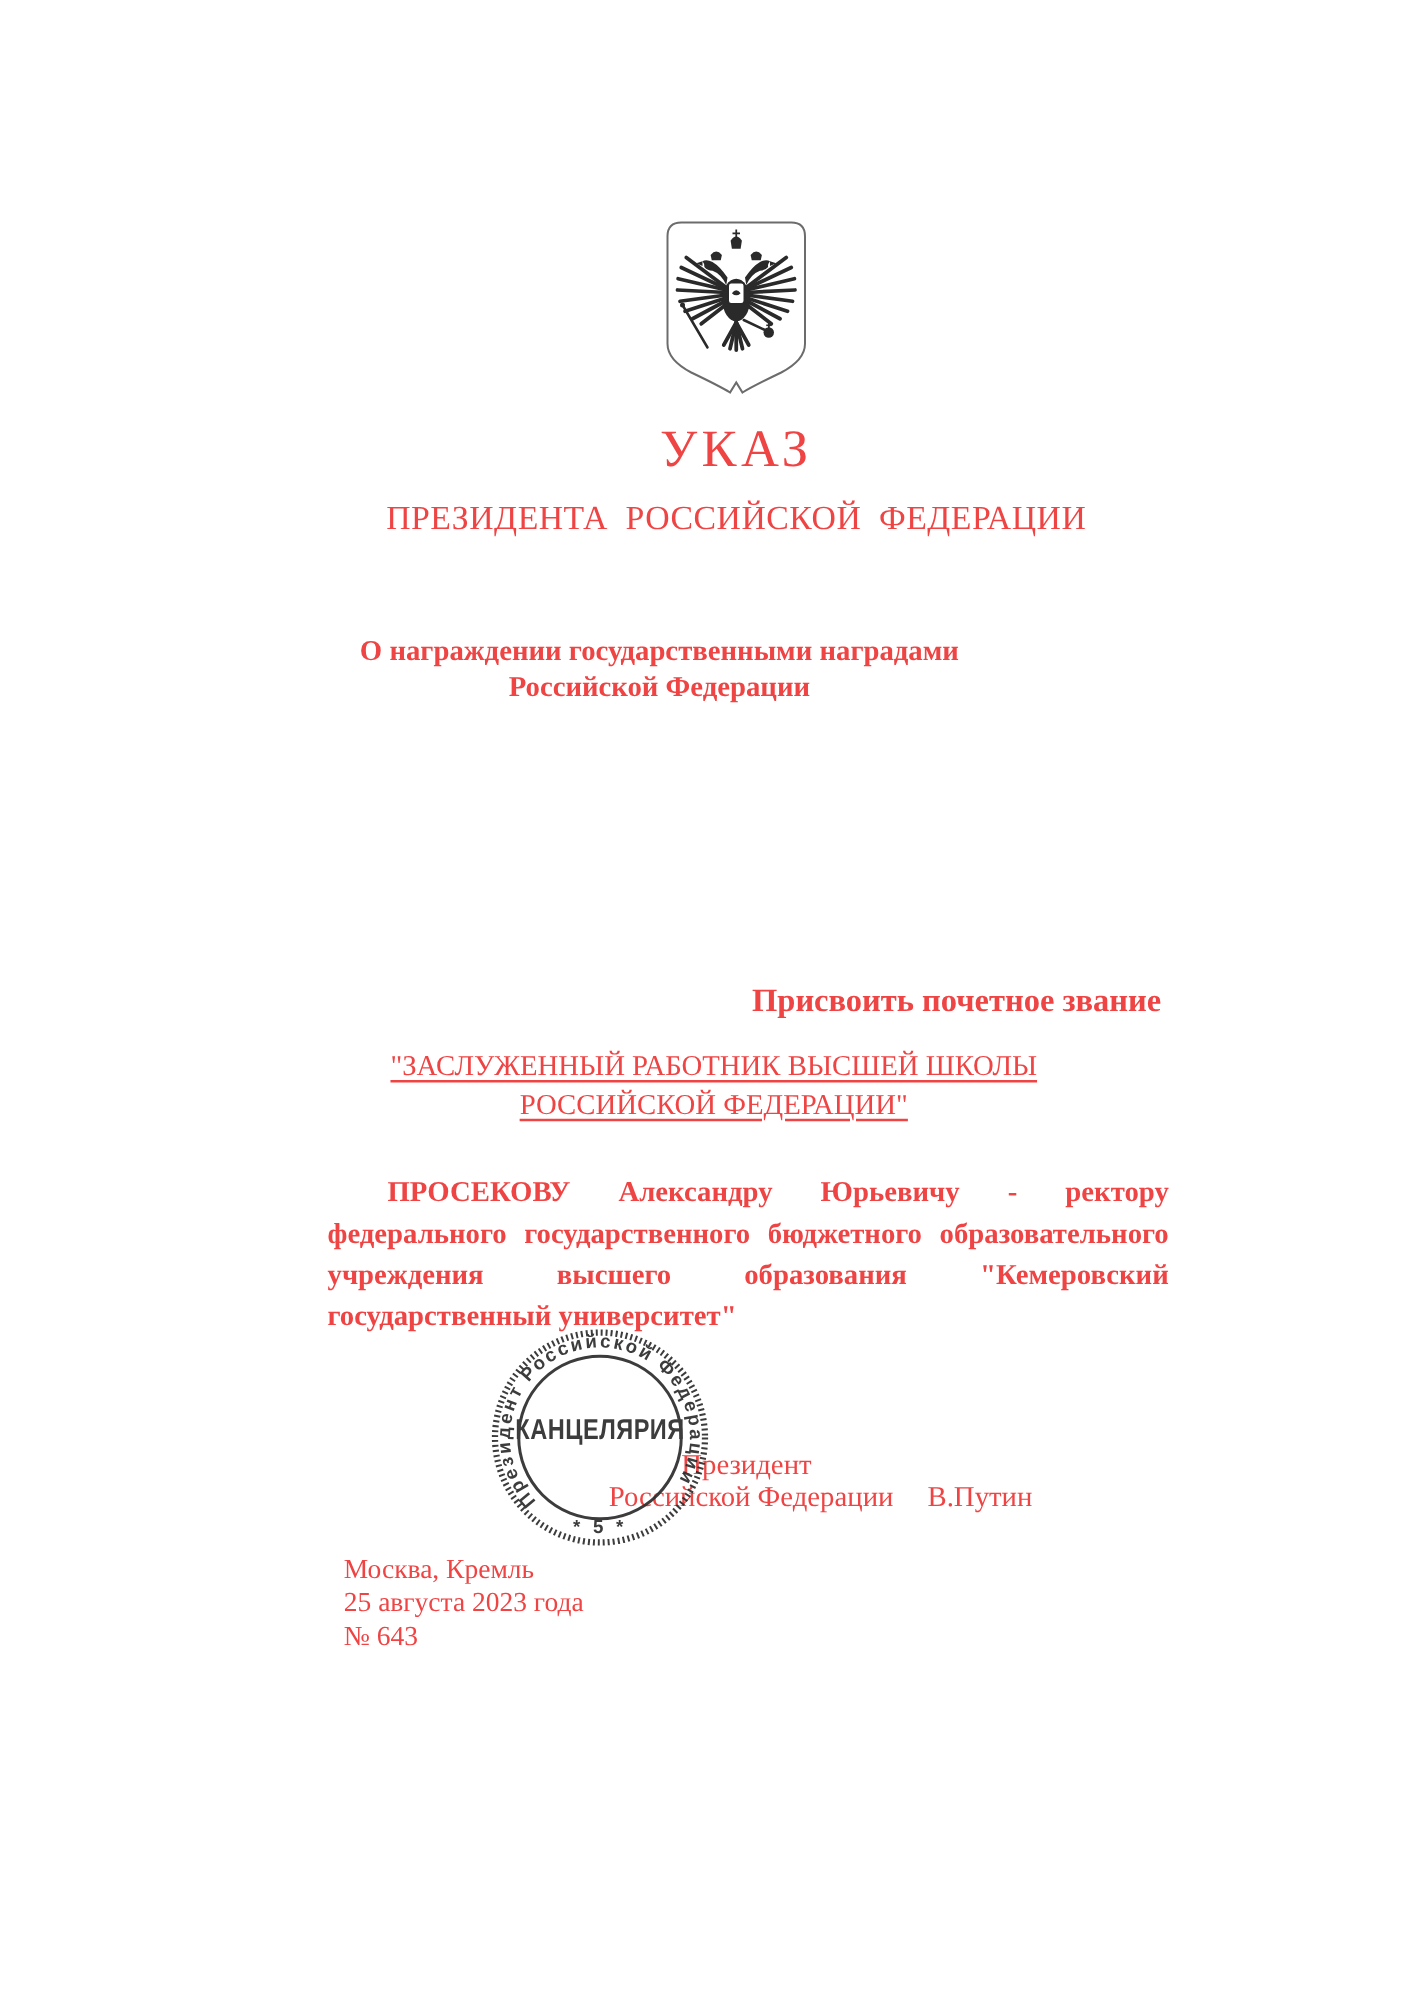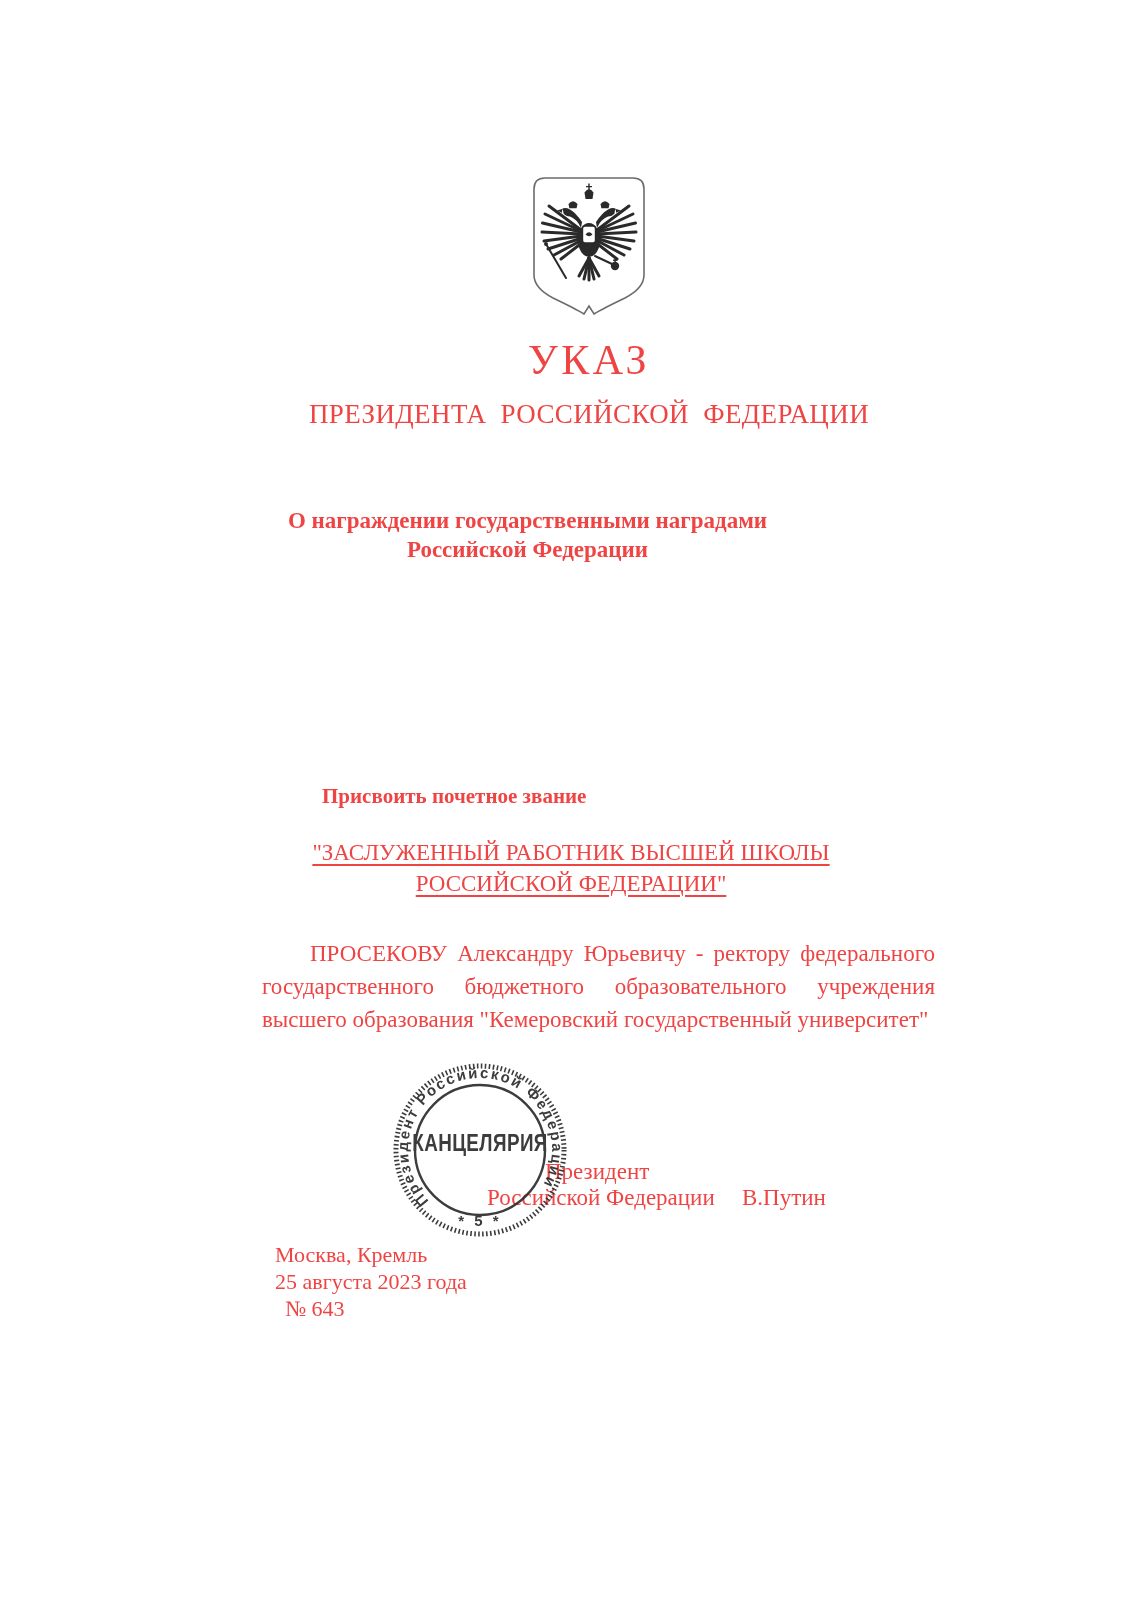--- a/index.html
+++ b/index.html
@@ -19,34 +19,34 @@
   .c571{left:0;width:1142px;text-align:center;}
 
   .ukaz{top:338px;font-size:42px;line-height:44px;letter-spacing:3.5px;font-weight:400;}
   .issuer{top:398px;font-size:27px;line-height:32px;letter-spacing:0.4px;word-spacing:7px;}
   .subject{top:506px;font-size:23px;line-height:29px;font-weight:bold;}
   .para{
     left:262px;width:673px;
     font-size:23px;text-align:justify;text-indent:48px;
   }
   .preamble{top:614px;line-height:30.5px;font-weight:bold;}
-  .action{top:760px;left:274px;width:673px;font-size:21px;line-height:30px;font-weight:bold;text-indent:48px;}
+  .action{top:760px;left:256px;width:673px;font-size:26px;line-height:30px;font-weight:bold;text-indent:48px;text-align:right;}
   .hon-title{top:837px;font-size:23px;line-height:31px;font-weight:400;}
   .hon-title .u{
     text-decoration:underline;
     text-decoration-thickness:2px;
     text-underline-offset:4px;
   }
-  .recipient{top:915px;line-height:32.9px;font-weight:400;}
+  .recipient{top:915px;line-height:32.9px;font-weight:700;}
   .sig{font-size:23px;line-height:24px;white-space:nowrap;}
   .sig1{left:545px;top:1160px;}
   .sig2{left:487px;top:1186px;}
   .signame{left:742px;top:1186px;text-align:center;}
   .footer-line{left:275px;font-size:22px;line-height:27px;white-space:nowrap;}
-  .f1{top:1241px;} .f2{top:1268px;text-align:center;} .f3{top:1295px;margin-left:10px;}
+  .f1{top:1241px;} .f2{top:1268px;text-align:center;} .f3{top:1295px;}
 
   .emblem{left:532px;top:176px;width:114px;height:142px;}
   .stamp{left:380px;top:1050px;width:200px;height:200px;opacity:0.93;}
   .stamp text{fill:#2e2e2e;}
   .ringtxt{font-family:"Liberation Sans","DejaVu Sans",sans-serif;font-size:15px;font-weight:bold;letter-spacing:2px;}
   .kanc{font-family:"Liberation Sans","DejaVu Sans",sans-serif;font-size:23px;font-weight:bold;letter-spacing:0.5px;}
   .star5{font-family:"Liberation Sans","DejaVu Sans",sans-serif;font-size:15px;font-weight:bold;letter-spacing:3px;}
 </style>
 </head>
 <body>

